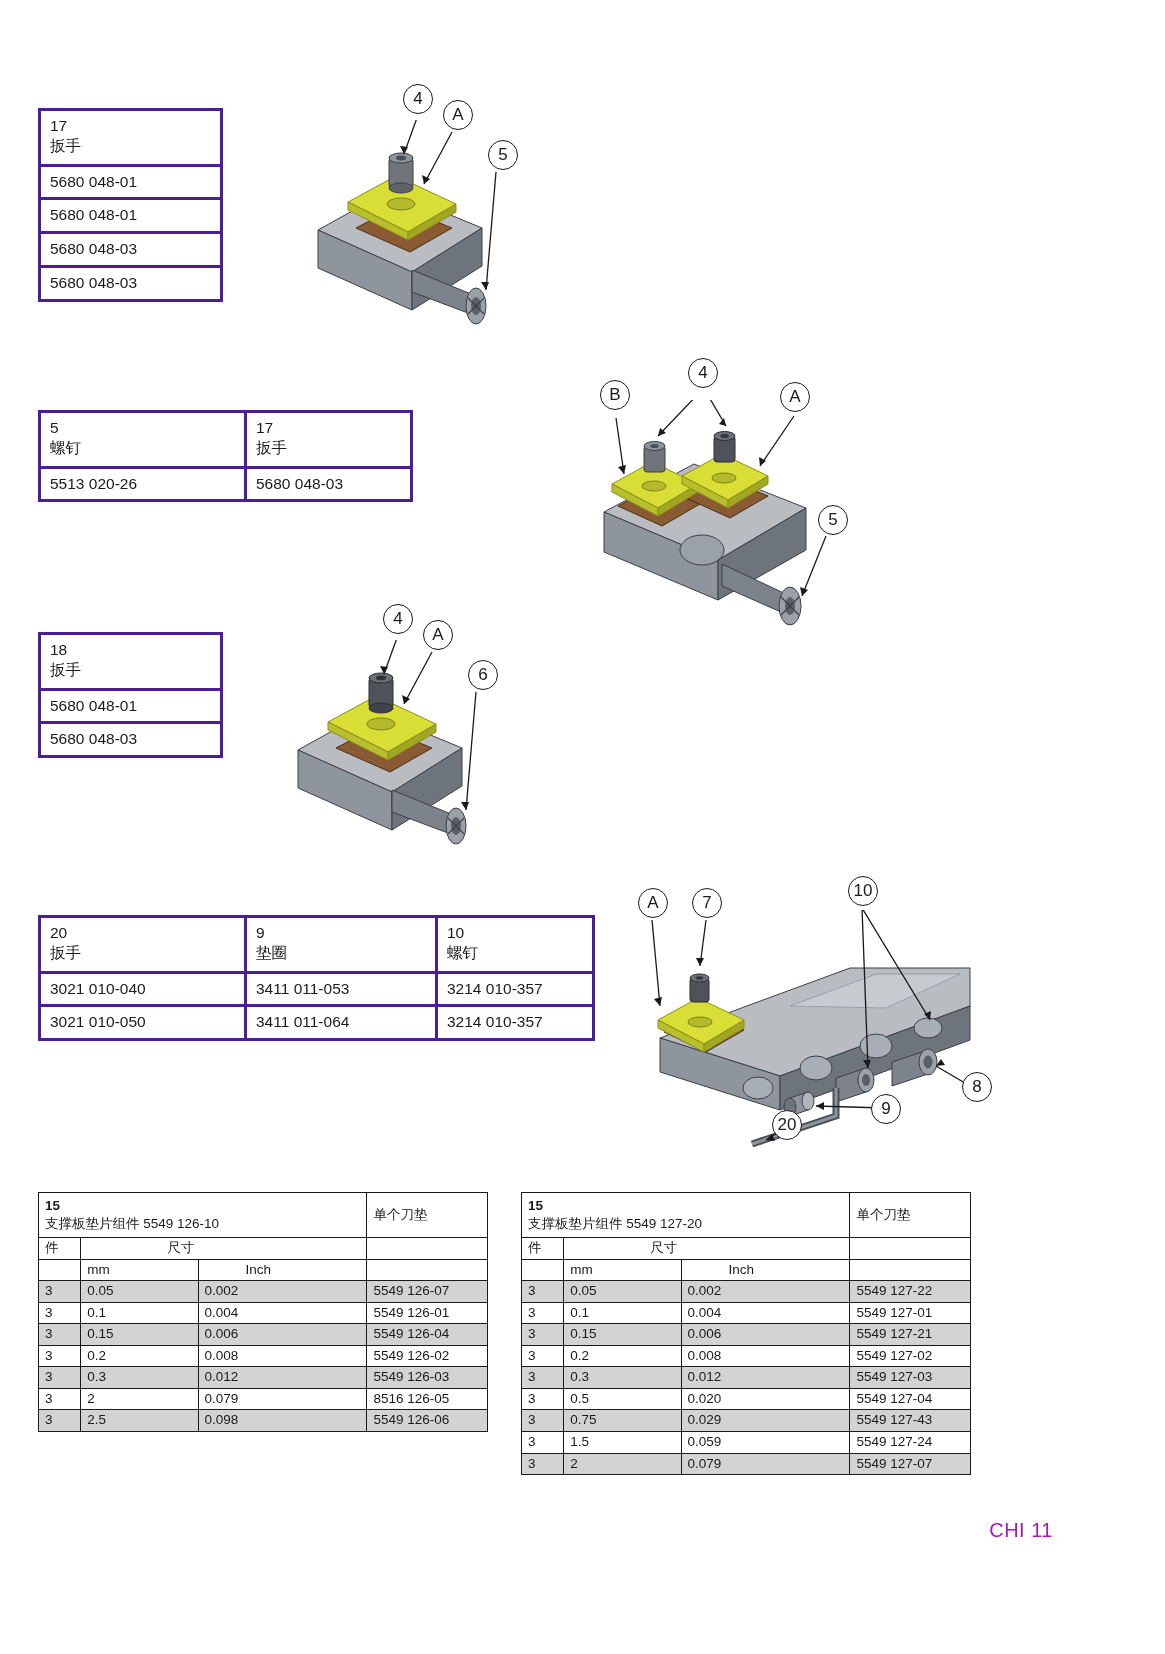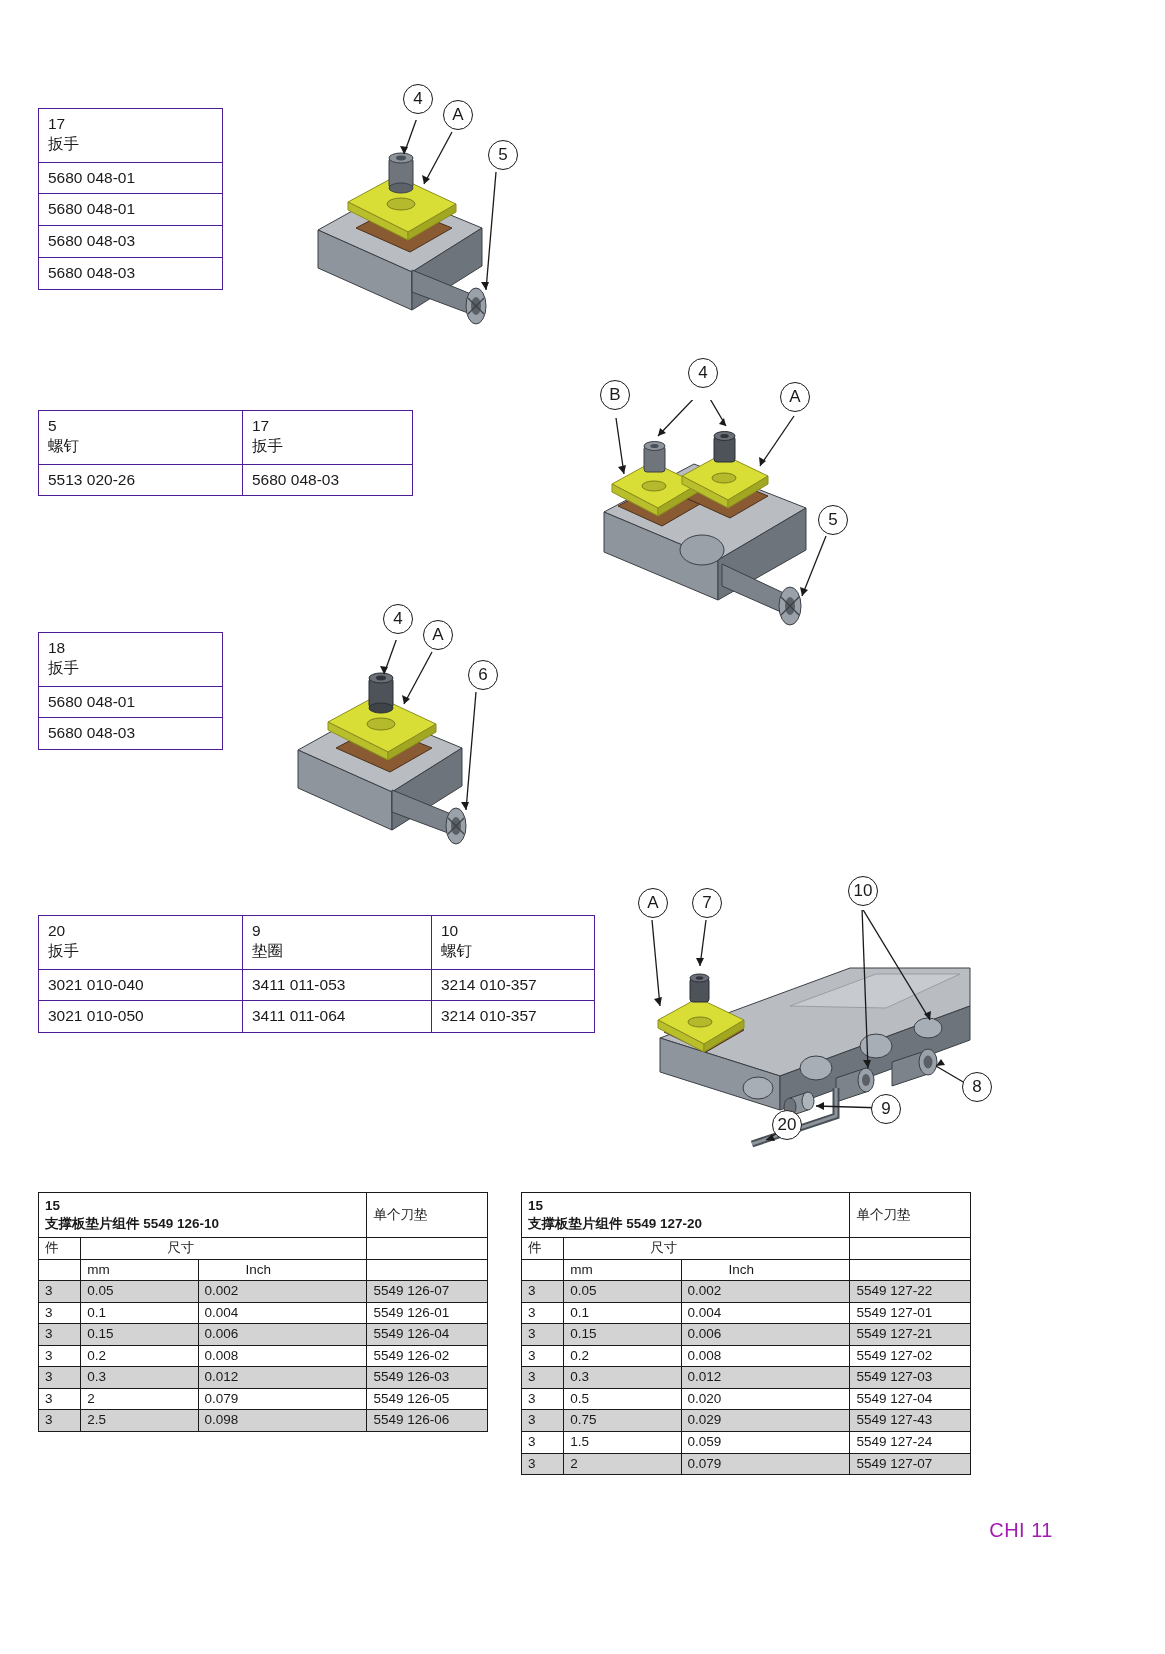--- a/index.html
+++ b/index.html
@@ -14,21 +14,21 @@
   .page { position:relative; width:1165px; height:1654px; }
 
   
   .ptable {
     position:absolute;
     border-collapse:collapse;
     font-size:15.5px;
     background:#fff;
   }
   .ptable td {
-    border:1px solid #4c1d95;
+    border:3px solid #4c1d95;
     padding:5px 9px 6px 9px;
     vertical-align:top;
     line-height:1.28;
     white-space:nowrap;
   }
   .ptable td.hdr { padding-bottom:8px; }
   .hdr .num { display:block; }
   .hdr .nm  { display:block; }
 
   
@@ -41,21 +41,21 @@
   .stable td, .stable th {
     border:1px solid #1a1a1a;
     padding:1px 6px 2px 6px;
     text-align:left;
     font-weight:normal;
     line-height:1.3;
     white-space:nowrap;
   }
   .stable .titlecell { padding:4px 6px 5px 6px; }
   .stable .titlecell .t1 { display:block;font-weight:bold; }
-  .stable .titlecell .t2 { display:block;font-weight:bold; }
+  .stable .titlecell .t2 { display:block; }
   .stable tr.alt td { background:#d3d3d3; }
   .stable .dimspan { text-align:left; padding-left:86px; }
   .stable .c-pc { width:34px; }
   .stable .c-mm { width:128px;margin-top:16px; }
   .stable .c-in { width:142px;padding-left:47px; }
   .stable .c-code { width:120px;margin-left:20px; }
 
   
   .draw { position:absolute; }
   .draw svg { display:block; }
@@ -221,21 +221,21 @@
     <tr class="alt">
       <td>3</td>
       <td>0.3</td>
       <td>0.012</td>
       <td>5549 126-03</td>
     </tr>
     <tr>
       <td>3</td>
       <td>2</td>
       <td>0.079</td>
-      <td>5549 126-05</td>
+      <td>8516 126-05</td>
     </tr>
     <tr class="alt">
       <td>3</td>
       <td>2.5</td>
       <td>0.098</td>
       <td>5549 126-06</td>
     </tr>
   </tbody>
     </table>
 

